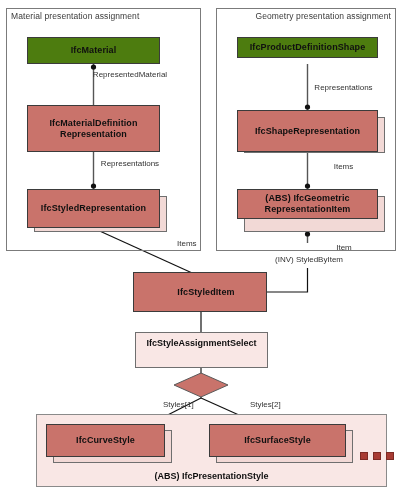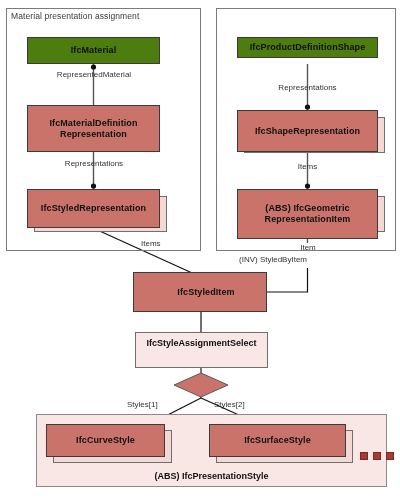--- a/index.html
+++ b/index.html
@@ -94,20 +94,21 @@
     font-weight:bold;
     color:#101010;
   }
   .edge-label{
     position:absolute;
     font-size:8px;
     color:#333;
     white-space:nowrap;
     z-index:6;
     line-height:10px;
+    padding-left:36px;
   }
   .dots{
     position:absolute;
     z-index:5;
     display:flex;
     gap:5px;
   }
   .dots i{
     display:block;
     width:8px;height:8px;
@@ -152,20 +153,21 @@
     <circle cx="150" cy="424" r="3" fill="#111"></circle>
     <circle cx="259" cy="424" r="3" fill="#111"></circle>
 
     <polygon points="201,373 228,385 201,397 174,385" fill="#c9736b" stroke="#5a5a5a" stroke-width="1"></polygon>
   </svg>
 
   <div class="panel" style="left:6px;top:8px;width:195px;height:243px;"></div>
   <div class="panel-title" style="left:11px;top:11px;">Material presentation assignment</div>
 
   <div class="panel" style="left:216px;top:8px;width:180px;height:243px;"></div>
+  <div class="panel-title" style="left:0;top:11px;width:391px;text-align:right;">Geometry presentation assignment</div>
 
   <div class="node blue" style="left:27px;top:37px;width:133px;height:27px;">
     <span>IfcMaterial</span>
   </div>
 
   <div class="node red" style="left:27px;top:105px;width:133px;height:47px;flex-direction:column;">
     <span>IfcMaterialDefinition</span>
     <span>Representation</span>
   </div>
 
@@ -177,21 +179,21 @@
   <div class="node blue" style="left:237px;top:37px;width:141px;height:21px;">
     <span>IfcProductDefinitionShape</span>
   </div>
 
   <div class="stack" style="left:244px;top:117px;width:141px;height:36px;"></div>
   <div class="node red" style="left:237px;top:110px;width:141px;height:42px;">
     <span>IfcShapeRepresentation</span>
   </div>
 
   <div class="stack" style="left:244px;top:196px;width:141px;height:36px;"></div>
-  <div class="node red" style="left:237px;top:189px;width:141px;height:50px;flex-direction:column;">
+  <div class="node red" style="left:237px;top:189px;width:141px;height:30px;flex-direction:column;">
     <span>(ABS) IfcGeometric</span>
     <span>RepresentationItem</span>
   </div>
 
   <div class="node red" style="left:133px;top:272px;width:134px;height:40px;padding-left:12px;">
     <span>IfcStyledItem</span>
   </div>
 
   <div class="selbox" style="left:135px;top:332px;width:133px;height:36px;">
     <div class="sel-label">IfcStyleAssignmentSelect</div>

